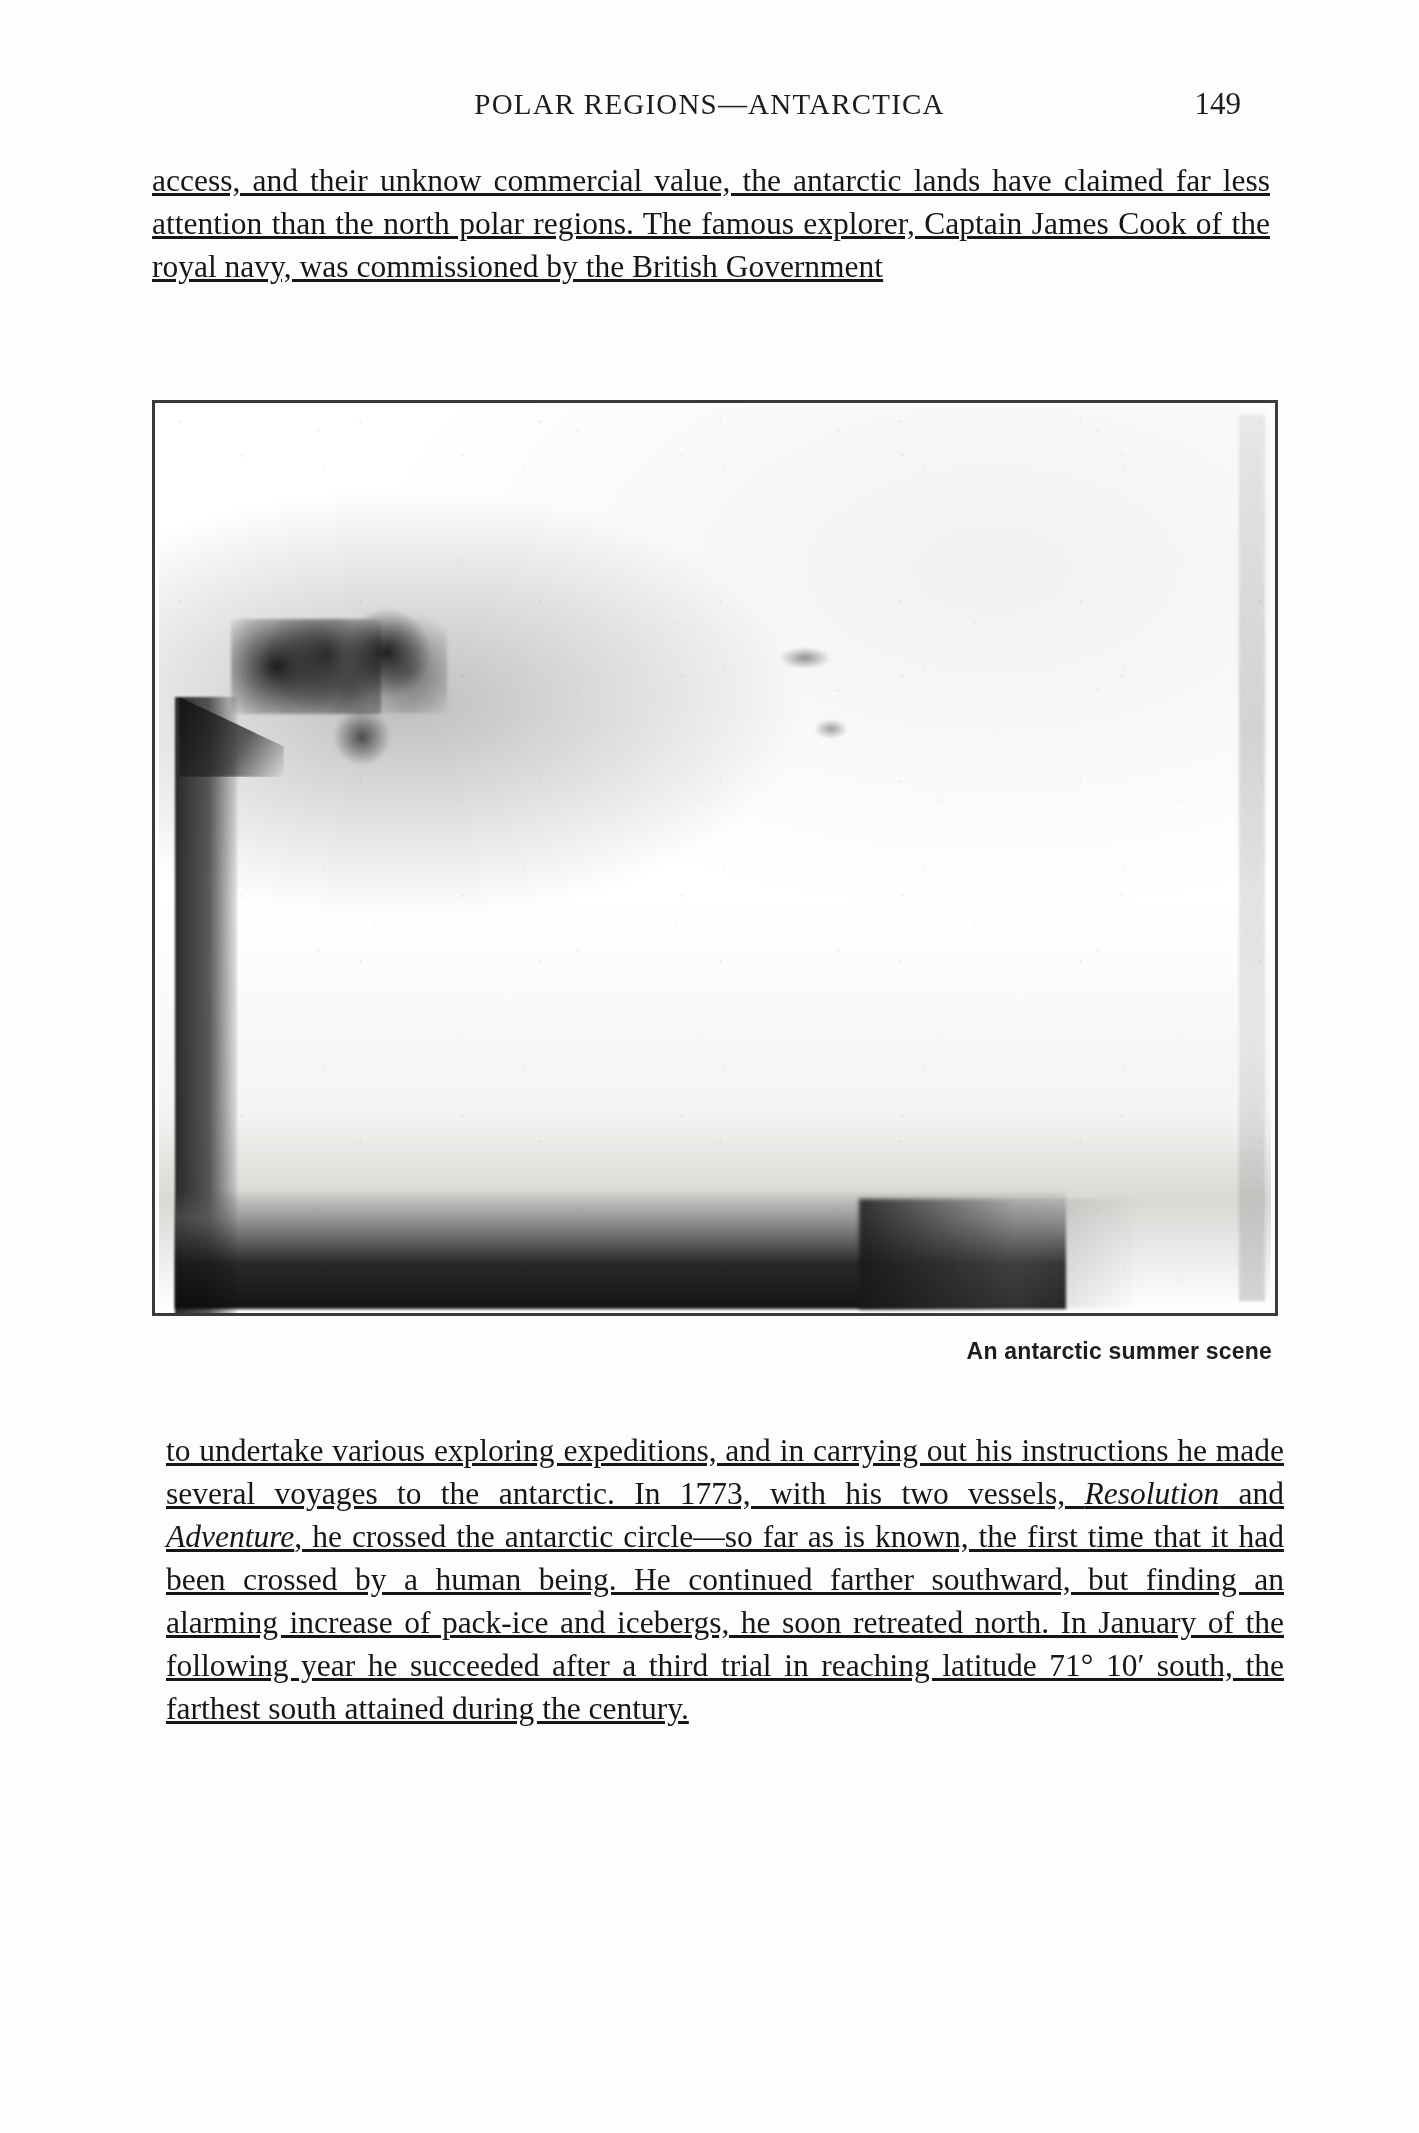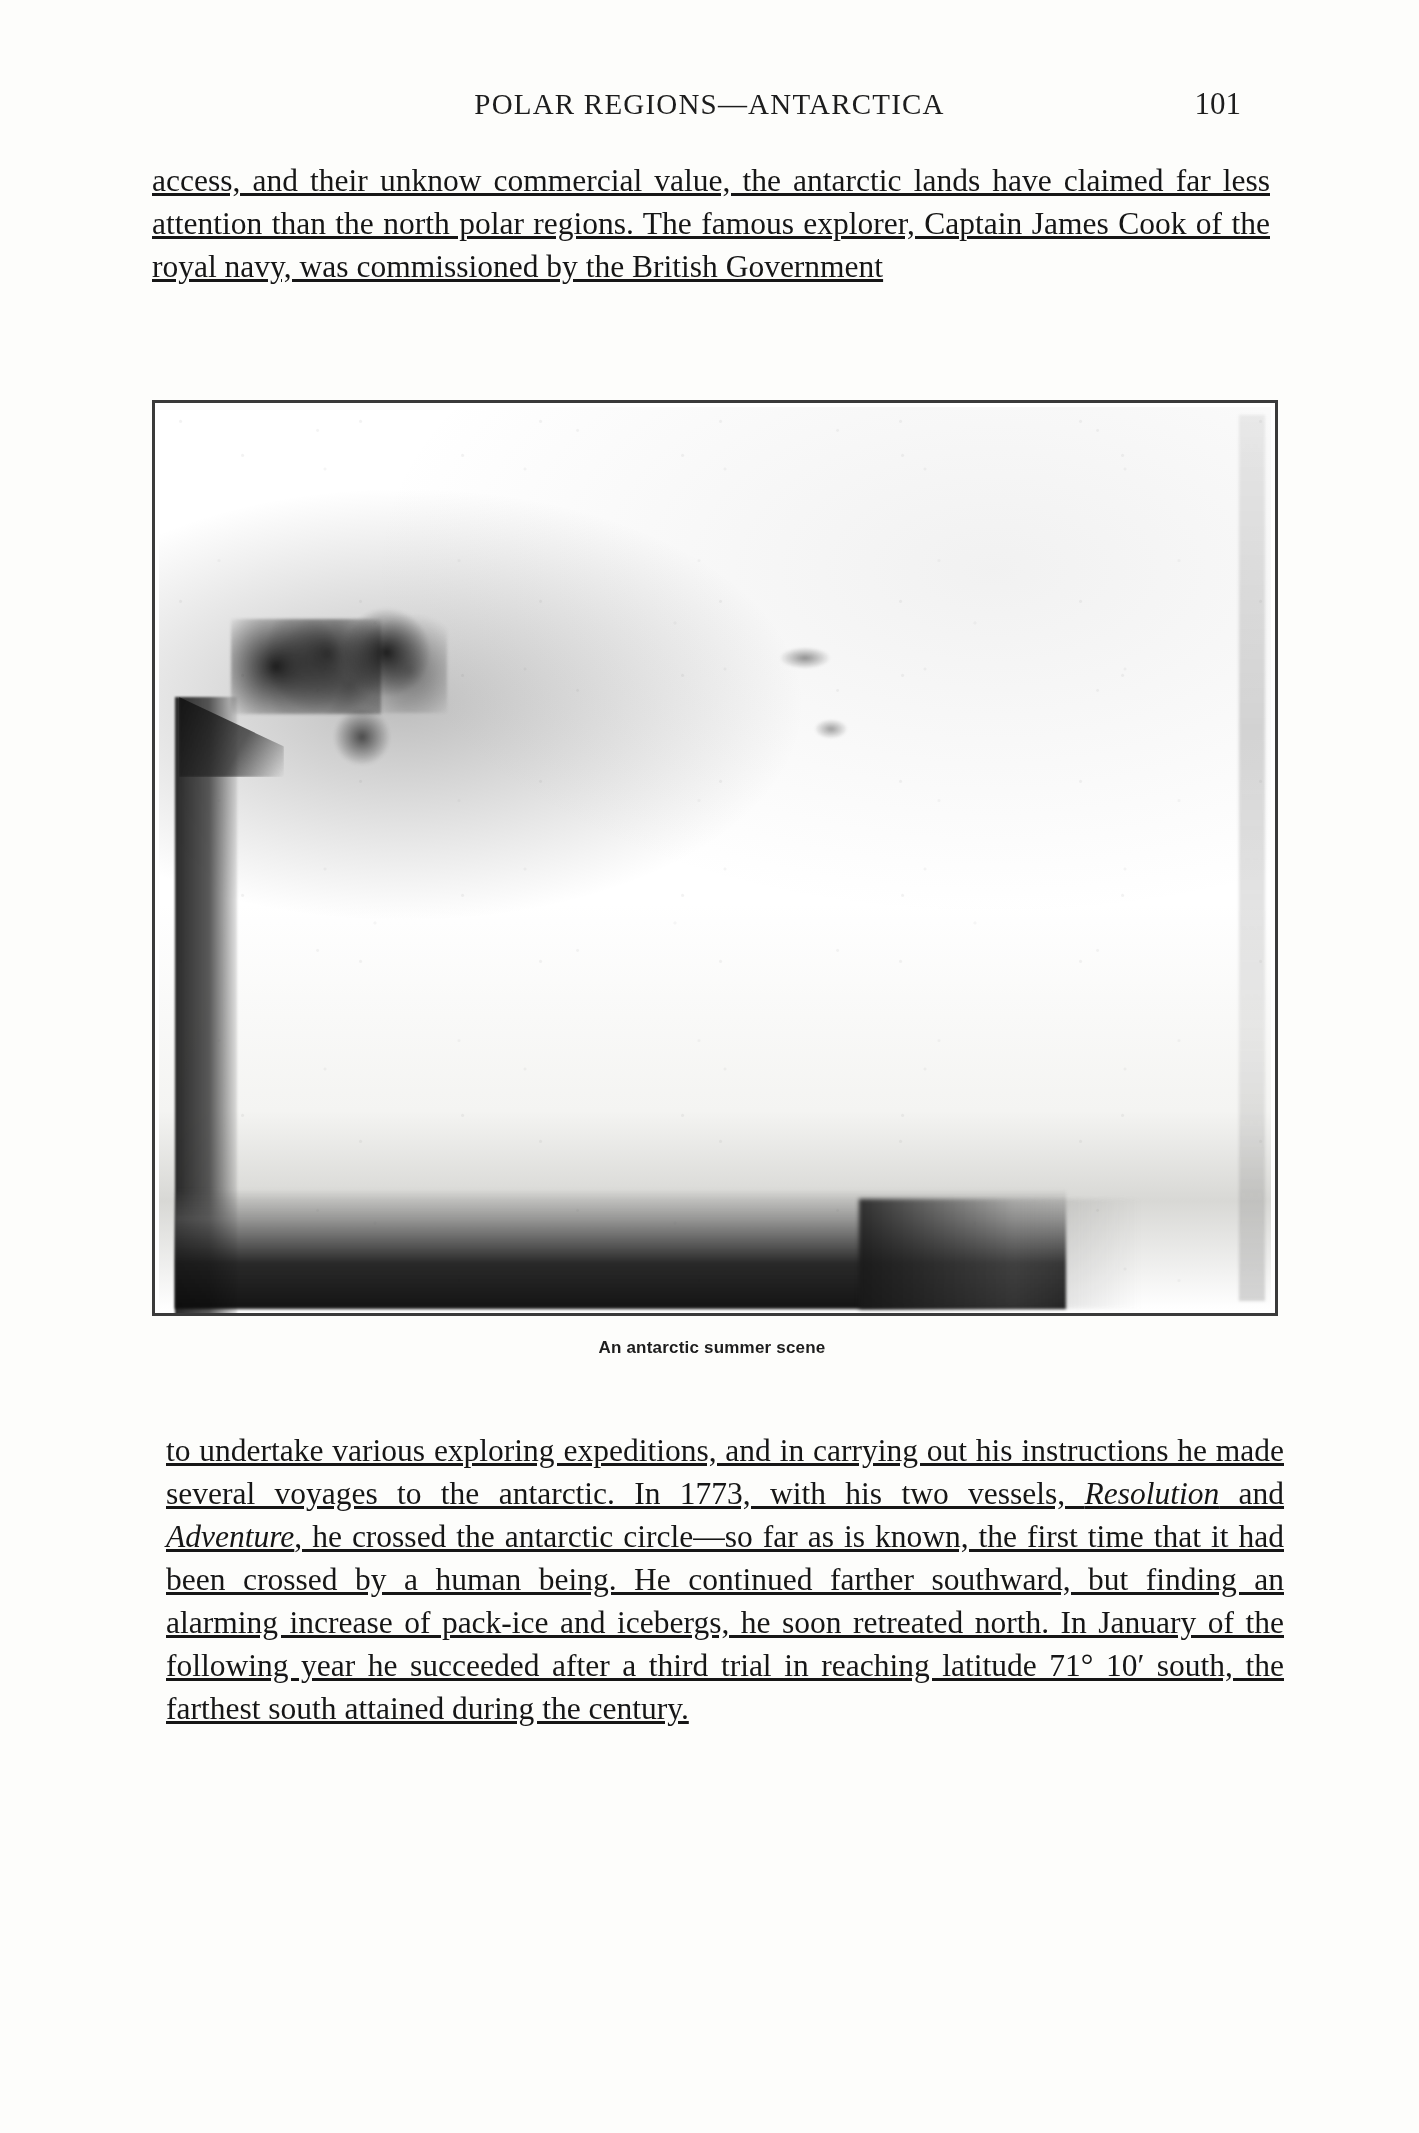--- a/index.html
+++ b/index.html
@@ -206,36 +206,36 @@
       radial-gradient(circle at 61% 9%, rgba(90,90,90,0.09) 0 1px, rgba(0,0,0,0) 2px),
       radial-gradient(circle at 83% 31%, rgba(90,90,90,0.08) 0 1px, rgba(0,0,0,0) 2px),
       radial-gradient(circle at 25% 64%, rgba(90,90,90,0.07) 0 1px, rgba(0,0,0,0) 2px),
       radial-gradient(circle at 72% 72%, rgba(90,90,90,0.07) 0 1px, rgba(0,0,0,0) 2px);
     background-size: 180px 180px, 220px 220px, 260px 260px, 200px 200px, 240px 240px, 300px 300px;
     opacity: 0.75;
   }
 
   .figure-caption {
     margin-top: 22px;
-    text-align: center;
+    text-align: right;
     font-family: "Liberation Sans", sans-serif;
-    font-size: 17px;
+    font-size: 23px;
     font-weight: 700;
     letter-spacing: 0.2px;
     color: #1d1d1d;
   }
 </style>
 </head>
 <body>
 
 <div class="page">
 
   <div class="header">
     <span class="header-title">POLAR REGIONS—ANTARCTICA</span>
-    <span class="header-page-number">101</span>
+    <span class="header-page-number">149</span>
   </div>
 
   <div class="text-block" id="para-top">
     <p>access, and their unknow commercial value, the antarctic lands have claimed far less attention than the north polar regions.  The famous explorer, Captain James Cook of the royal navy, was commissioned by the British Government</p>
   </div>
 
   <div class="figure">
     <div class="figure-frame">
       <div class="plate">
         <div class="plate-grain"></div>

